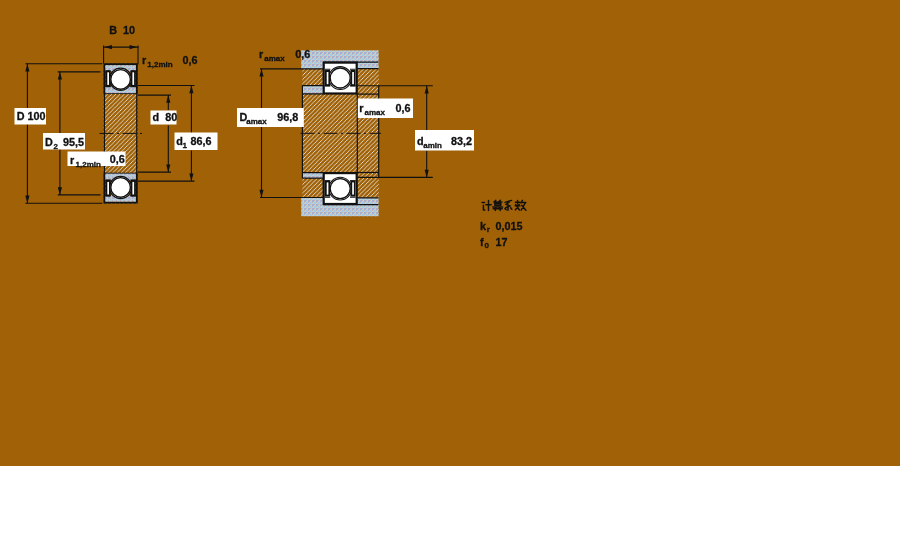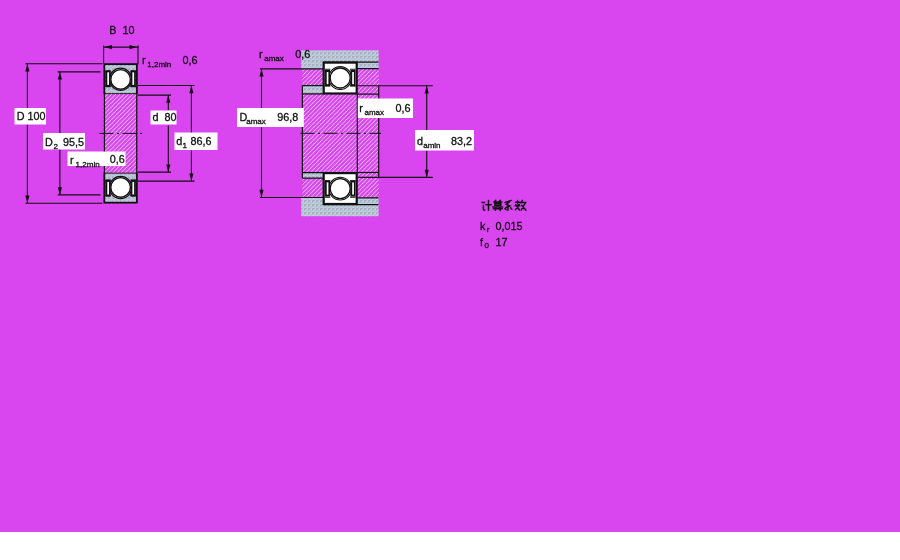--- a/index.html
+++ b/index.html
@@ -1,16 +1,16 @@
 <!DOCTYPE html>
 <html><head>
 <meta charset="utf-8">
 <style>
   html,body{margin:0;padding:0;background:#ffffff;}
-  #page{position:relative;width:900px;height:532px;background:#d946ef;overflow:hidden;}
+  #page{position:relative;width:900px;height:466px;background:#a16207;overflow:hidden;font-weight:bold;}
   svg{position:absolute;left:0;top:0;transform:translateZ(0);}
   text{font-family:"Liberation Sans", sans-serif;fill:#111;stroke:#111;stroke-width:0.3px;}
 </style>
 </head>
 <body>
 
 <div id="page">
 <svg width="900" height="560" viewBox="0 0 900 560">
 <defs>
 

